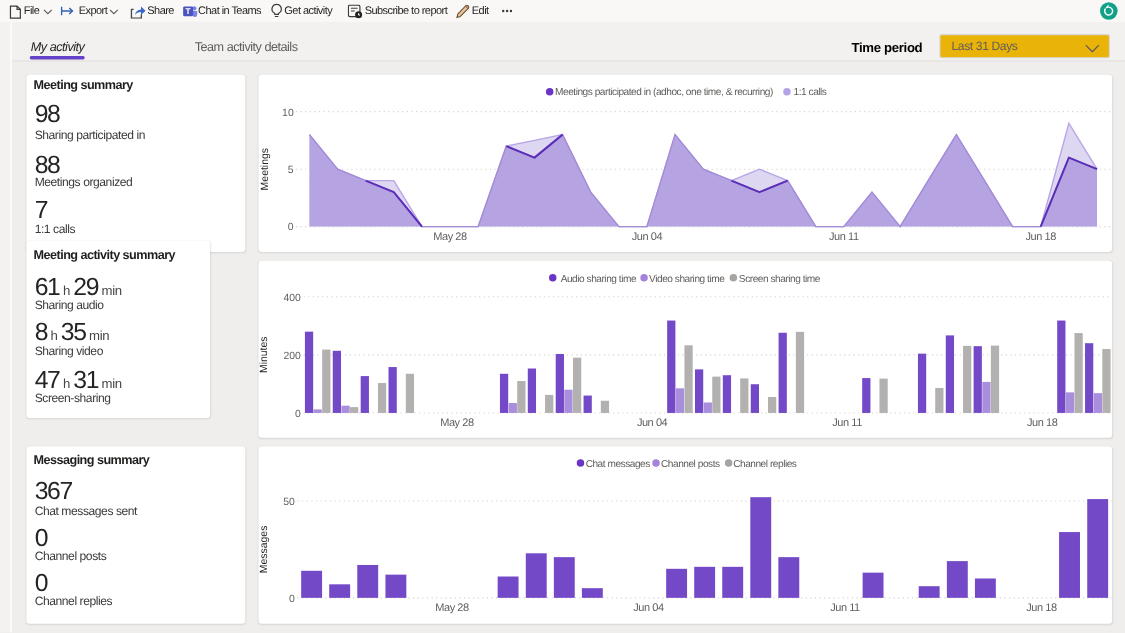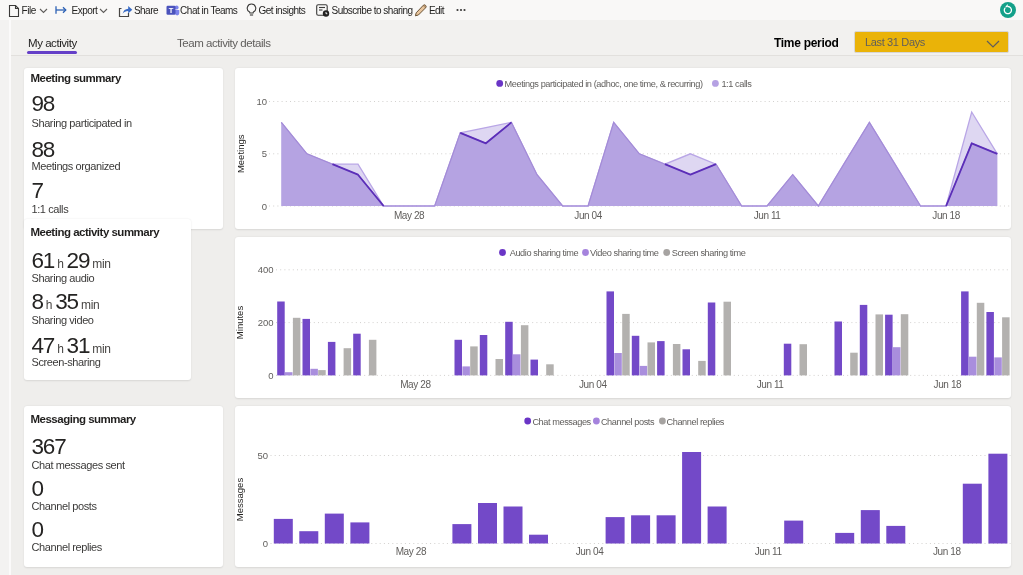--- a/index.html
+++ b/index.html
@@ -60,31 +60,31 @@
       <text x="5" y="8.8" font-size="7.5" font-weight="bold" fill="#fff" text-anchor="middle" font-family="Liberation Sans">T</text>
     </svg>
   </div>
 <div class="mi" style="left:180.1px">Chat in Teams</div>
 <div class="abs" style="left:245.5px;top:3px">
     <svg width="11" height="14" viewBox="0 0 11 14" style="position:static;display:block">
       <path d="M5.5 1 a4.2 4.2 0 0 1 2.2 7.8 c-.4.3-.6.7-.6 1.2 h-3.2 c0-.5-.2-.9-.6-1.2 A4.2 4.2 0 0 1 5.5 1 z" fill="none" stroke="#3b3a39" stroke-width="1.1"></path>
       <line x1="3.9" y1="12" x2="7.1" y2="12" stroke="#3b3a39" stroke-width="1.1"></line>
     </svg>
   </div>
-<div class="mi" style="left:258.5px">Get insights</div>
+<div class="mi" style="left:258.5px">Get activity</div>
 <div class="abs" style="left:316px;top:3.5px">
     <svg width="14" height="13" viewBox="0 0 14 13" style="position:static;display:block">
       <rect x="0.7" y="0.7" width="10.5" height="10.5" rx="1.5" fill="none" stroke="#3b3a39" stroke-width="1.1"></rect>
       <line x1="3" y1="3.5" x2="9" y2="3.5" stroke="#3b3a39" stroke-width="1.1"></line>
       <line x1="3" y1="6" x2="6.5" y2="6" stroke="#3b3a39" stroke-width="1.1"></line>
       <circle cx="10" cy="9.5" r="3.2" fill="#252423"></circle>
       <polyline points="10,8 10,9.7 11.3,9.7" fill="none" stroke="#fff" stroke-width="0.9"></polyline>
     </svg>
   </div>
-<div class="mi" style="left:331.5px">Subscribe to sharing</div>
+<div class="mi" style="left:331.5px">Subscribe to report</div>
 <div class="abs" style="left:414px;top:3.5px">
     <svg width="14" height="13" viewBox="0 0 14 13" style="position:static;display:block">
       <path d="M9.2 1.4 l2.4 2.4 L4.4 11 l-3 .8 .8-3 z" fill="#e8c49c" stroke="#6b5436" stroke-width="1"></path>
       <path d="M9.2 1.4 a1.6 1.6 0 0 1 2.4 2.4" fill="#caa27a" stroke="#6b5436" stroke-width="1"></path>
     </svg>
   </div>
 <div class="mi" style="left:428.9px">Edit</div>
 <div class="abs" style="left:455.8px;top:8px">
     <svg width="10" height="4" viewBox="0 0 10 4" style="position:static;display:block">
       <circle cx="1.5" cy="2" r="1.1" fill="#3b3a39"></circle>
@@ -93,21 +93,21 @@
     </svg>
   </div>
 <svg class="abs" width="18" height="18" style="left:999px;top:1px">
     <circle cx="9" cy="9" r="8" fill="#13a089"></circle>
     <path d="M6.1 6.8 A3.6 3.6 0 1 0 8.8 5.5" fill="none" stroke="#fff" stroke-width="1.3"></path>
     <path d="M8.6 3.1 L8.9 6 L5.9 6.4 Z" fill="#fff"></path>
   </svg>
 
 <div class="abs tabrow"></div>
 <div class="abs rail"></div>
-<div class="tab" style="left:28px;color:#252423;">My activity</div>
+<div class="tab" style="left:28px;color:#252423;font-style:italic;">My activity</div>
 <div class="abs" style="left:26.5px;top:50.5px;width:50px;height:3.2px;background:#6540c8;border-radius:2px"></div>
 <div class="tab" style="left:86px;margin-top:48px;">Team activity</div>
 <div class="tab" style="left:177px;">Team activity details</div>
 <div class="abs" style="left:774px;top:36px;font-size:12px;font-weight:bold;color:#000000;letter-spacing:-0.3px">Time period</div>
 <div class="abs" style="left:854px;top:30.5px;width:155px;height:22.5px;background:#eab308;border:1px solid #d8d6d4;border-radius:2px;">
   <div class="abs" style="left:10px;top:4.5px;font-size:11px;letter-spacing:-0.35px;color:#605e5c">Last 31 Days</div>
   <svg width="14" height="8" style="left:131px;top:8px">
       <polyline points="1,1 7,7 13,1" fill="none" stroke="#605e5c" stroke-width="1.2"></polyline>
     </svg>
 </div>

